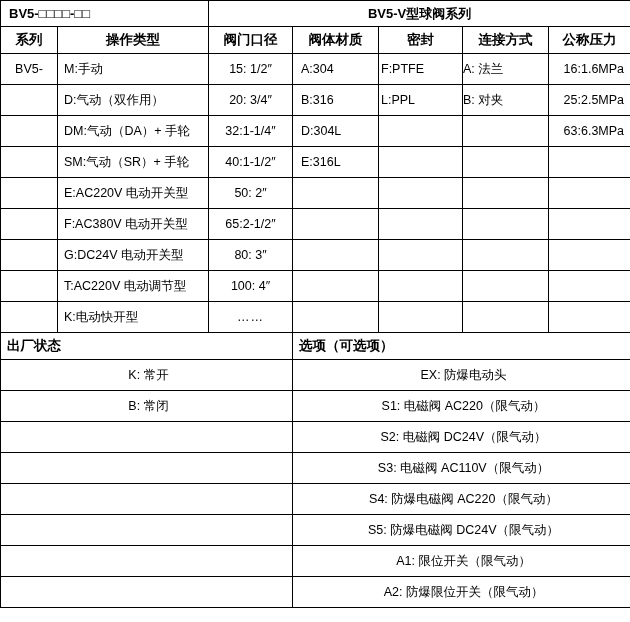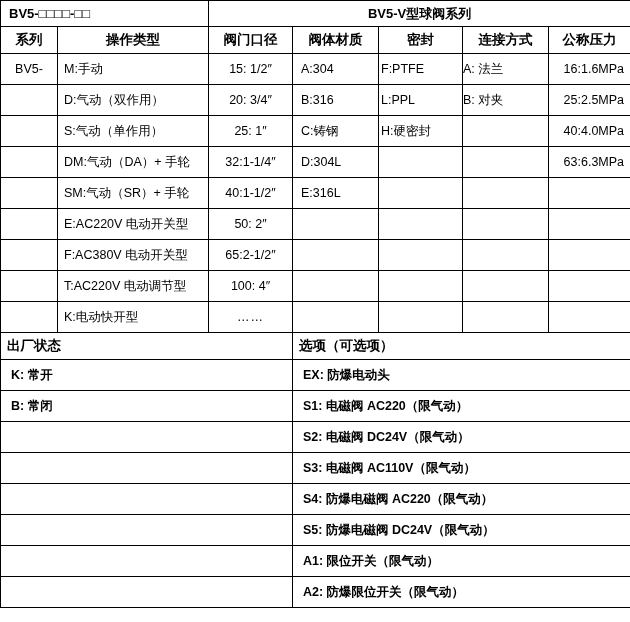--- a/index.html
+++ b/index.html
@@ -71,23 +71,22 @@
   
   .sub-hdr td {
     height: 27px;
     text-align: left;
     font-weight: bold;
     font-size: 13.5px;
   }
   .low-row td {
     height: 31px;
     font-size: 12.5px;
-    text-align: left;
+    text-align: center;
     padding-left: 10px;
-    font-weight: bold;
   }
   .dots { letter-spacing: 1px; }
 </style>
 </head>
 <body>
 
 <div class="sheet">
 
   <table>
     <colgroup>
@@ -129,29 +128,20 @@
         <td class="c-series"></td>
         <td class="c-op">D:气动（双作用）</td>
         <td class="c-size">20: 3/4″</td>
         <td class="c-mat">B:316</td>
         <td class="c-seal">L:PPL</td>
         <td class="c-conn">B: 对夹</td>
         <td class="c-press">25:2.5MPa</td>
       </tr>
       <tr class="body-row">
         <td class="c-series"></td>
-        <td class="c-op">S:气动（单作用）</td>
-        <td class="c-size">25: 1″</td>
-        <td class="c-mat">C:铸钢</td>
-        <td class="c-seal">H:硬密封</td>
-        <td class="c-conn"></td>
-        <td class="c-press">40:4.0MPa</td>
-      </tr>
-      <tr class="body-row">
-        <td class="c-series"></td>
         <td class="c-op">DM:气动（DA）+ 手轮</td>
         <td class="c-size">32:1-1/4″</td>
         <td class="c-mat">D:304L</td>
         <td class="c-seal"></td>
         <td class="c-conn"></td>
         <td class="c-press">63:6.3MPa</td>
       </tr>
       <tr class="body-row">
         <td class="c-series"></td>
         <td class="c-op">SM:气动（SR）+ 手轮</td>
@@ -174,20 +164,29 @@
         <td class="c-series"></td>
         <td class="c-op">F:AC380V 电动开关型</td>
         <td class="c-size">65:2-1/2″</td>
         <td class="c-mat"></td>
         <td class="c-seal"></td>
         <td class="c-conn"></td>
         <td class="c-press"></td>
       </tr>
       <tr class="body-row">
         <td class="c-series"></td>
+        <td class="c-op">G:DC24V 电动开关型</td>
+        <td class="c-size">80: 3″</td>
+        <td class="c-mat"></td>
+        <td class="c-seal"></td>
+        <td class="c-conn"></td>
+        <td class="c-press"></td>
+      </tr>
+      <tr class="body-row">
+        <td class="c-series"></td>
         <td class="c-op">T:AC220V 电动调节型</td>
         <td class="c-size">100: 4″</td>
         <td class="c-mat"></td>
         <td class="c-seal"></td>
         <td class="c-conn"></td>
         <td class="c-press"></td>
       </tr>
       <tr class="body-row">
         <td class="c-series"></td>
         <td class="c-op">K:电动快开型</td>

